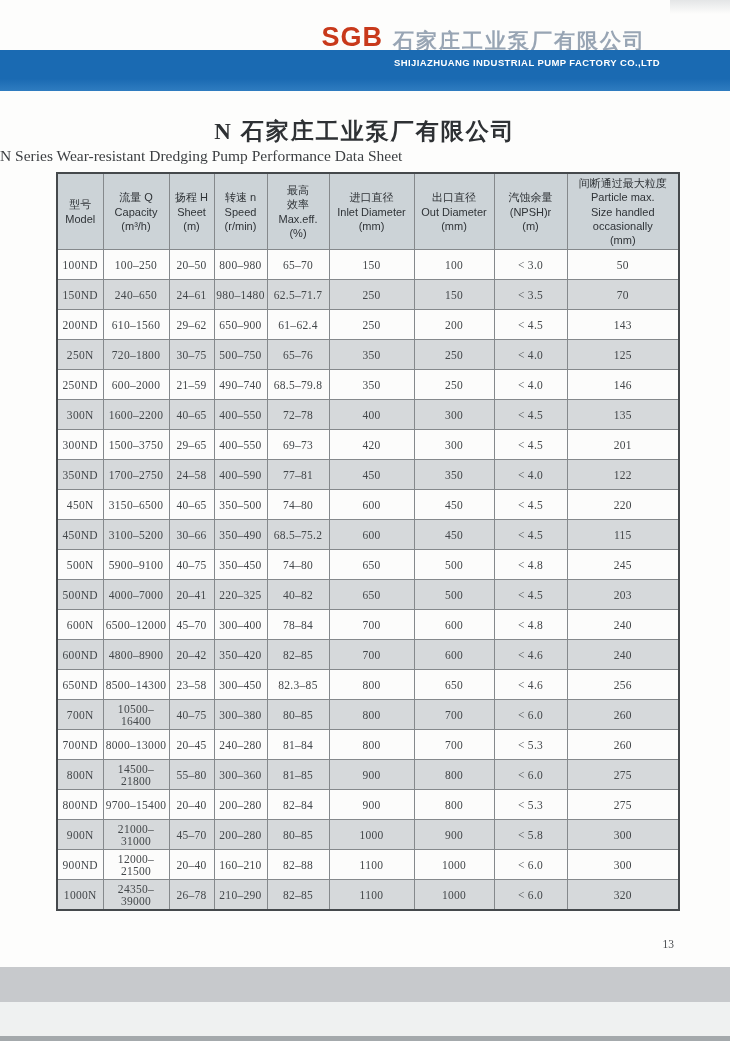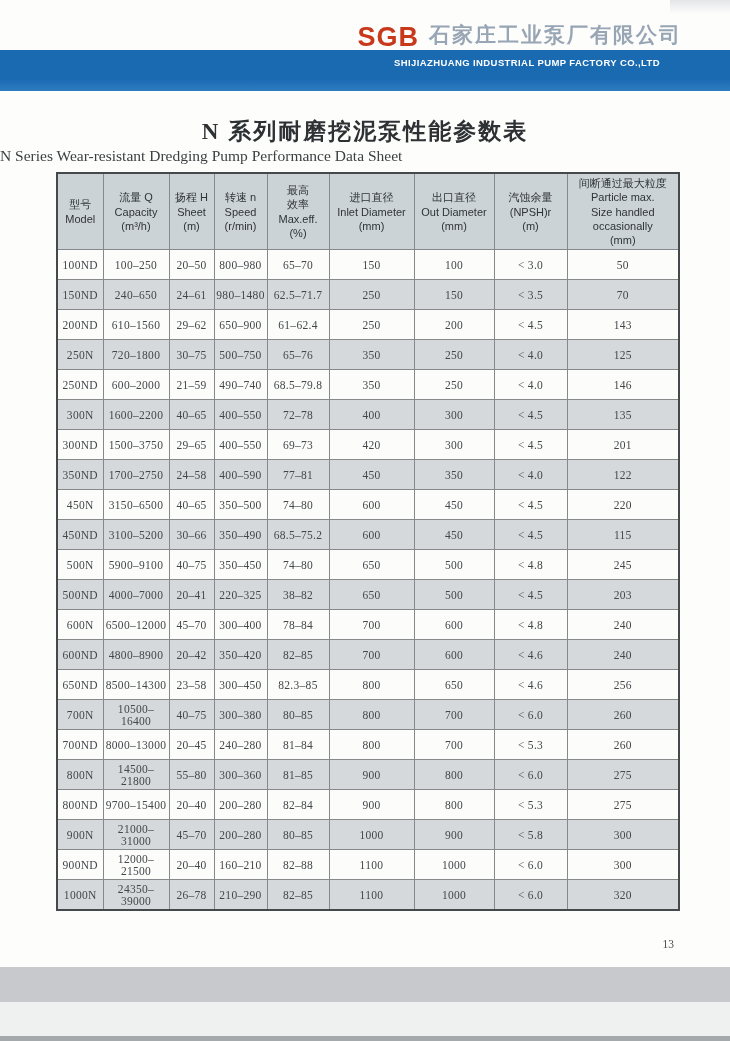--- a/index.html
+++ b/index.html
@@ -14,22 +14,22 @@
     position:relative;
     width:730px;height:1041px;
     background:#fdfdfc;
     font-family:"Liberation Serif","DejaVu Serif",serif;
     color:#3a3d40;
     overflow:hidden;
   }
   
   .brand-row{
     position:absolute;top:24px;left:0;width:100%;
-    display:flex;justify-content:flex-end;align-items:flex-start;
-    padding-right:48px;gap:10px;
+    display:flex;justify-content:flex-end;align-items:flex-end;
+    padding-right:84px;gap:10px;
   }
   .logo{
     font-family:"Liberation Sans",sans-serif;
     font-weight:bold;font-size:27px;line-height:1;
     color:var(--logo-red);
     letter-spacing:1px;
   }
   .company-cn{
     font-family:"Liberation Sans","DejaVu Sans",sans-serif;
     font-size:21px;line-height:1;
@@ -122,21 +122,21 @@
 
 <div class="brand-row">
   <span class="logo">SGB</span>
   <span class="company-cn">石家庄工业泵厂有限公司</span>
 </div>
 
 <div class="banner">
   <div class="banner-text">SHIJIAZHUANG INDUSTRIAL PUMP FACTORY CO.,LTD</div>
 </div>
 
-<div class="title-cn">N 系列耐磨挖泥泵性能参数表</div>
+<div class="title-cn">N 石家庄工业泵厂有限公司</div>
 <div class="title-en">N Series Wear-resistant Dredging Pump Performance Data Sheet</div>
 
 <table class="sheet">
   <colgroup>
     <col style="width:46px">
       <col style="width:66px">
       <col style="width:45px">
     <col style="width:53px">
       <col style="width:62px">
       <col style="width:85px">
@@ -315,21 +315,21 @@
         <td>650</td>
         <td>500</td>
         <td>&lt; 4.8</td>
         <td>245</td>
       </tr>
       <tr>
         <td>500ND</td>
         <td>4000–7000</td>
         <td>20–41</td>
         <td>220–325</td>
-        <td>38–82</td>
+        <td>40–82</td>
         <td>650</td>
         <td>500</td>
         <td>&lt; 4.5</td>
         <td>203</td>
       </tr>
       <tr>
         <td>600N</td>
         <td>6500–12000</td>
         <td>45–70</td>
         <td>300–400</td>

